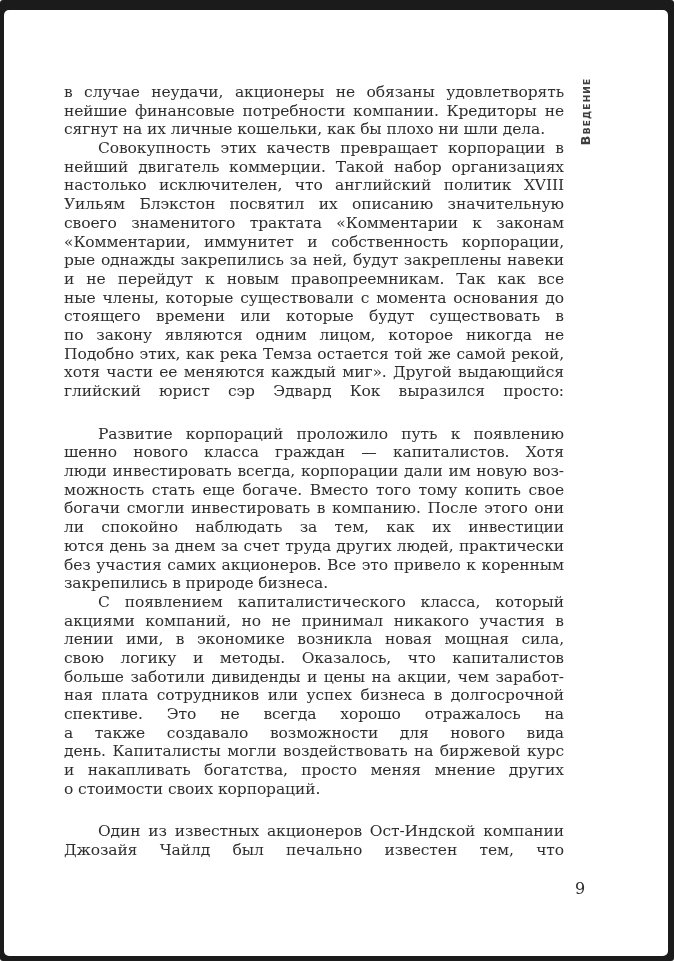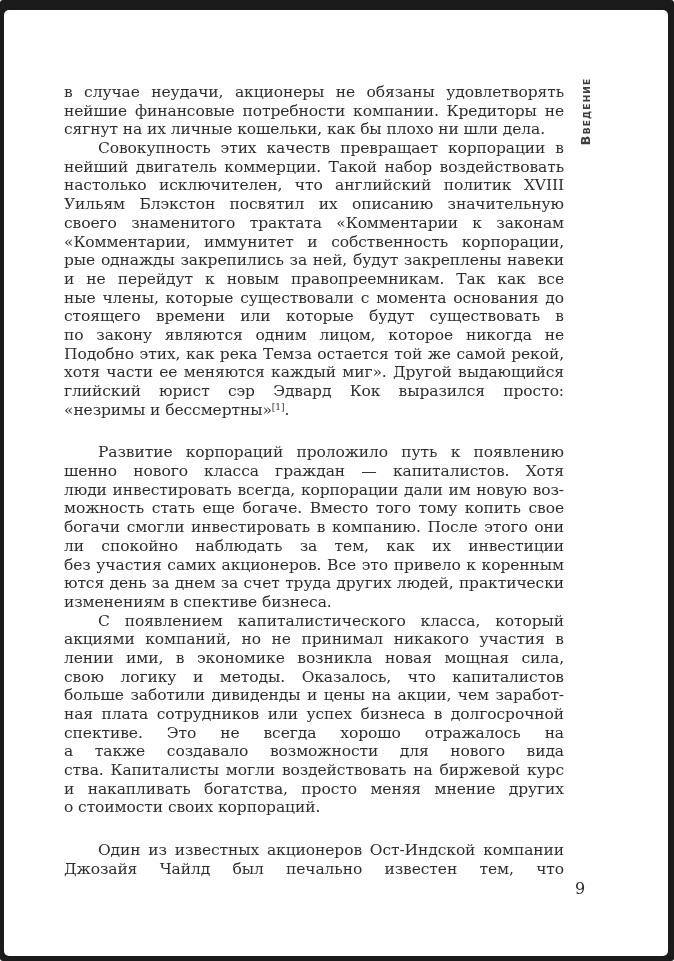--- a/index.html
+++ b/index.html
@@ -79,56 +79,55 @@
   <div class="paper">
 
     <div class="text-block">
         <div class="para">
           <div class="line">в случае неудачи, акционеры не обязаны удовлетворять даль-</div>
           <div class="line">нейшие финансовые потребности компании. Кредиторы не по-</div>
           <div class="line last">сягнут на их личные кошельки, как бы плохо ни шли дела.</div>
         </div>
         <div class="para">
           <div class="line first">Совокупность этих качеств превращает корпорации в мощ-</div>
-          <div class="line">нейший двигатель коммерции. Такой набор воздействовать</div>
+          <div class="line">нейший двигатель коммерции. Такой набор организациях</div>
           <div class="line">настолько исключителен, что английский политик XVIII века</div>
           <div class="line">Уильям Блэкстон посвятил их описанию значительную часть</div>
           <div class="line">своего знаменитого трактата «Комментарии к законам Англии».</div>
           <div class="line">«Комментарии, иммунитет и собственность корпорации, кото-</div>
           <div class="line">рые однажды закрепились за ней, будут закреплены навеки</div>
           <div class="line">и не перейдут к новым правопреемникам. Так как все отдель-</div>
           <div class="line">ные члены, которые существовали с момента основания до на-</div>
           <div class="line">стоящего времени или которые будут существовать в будущем,</div>
           <div class="line">по закону являются одним лицом, которое никогда не умирает.</div>
           <div class="line">Подобно этих, как река Темза остается той же самой рекой,</div>
           <div class="line">хотя части ее меняются каждый миг». Другой выдающийся ан-</div>
           <div class="line">глийский юрист сэр Эдвард Кок выразился просто: корпорации</div>
-          <div class="line last">«незримы и бессмертны»<sup>[1]</sup>.</div>
         </div>
         <div class="para gap">
           <div class="line first">Развитие корпораций проложило путь к появлению совер-</div>
           <div class="line">шенно нового класса граждан — капиталистов. Хотя богатые</div>
           <div class="line">люди инвестировать всегда, корпорации дали им новую воз-</div>
           <div class="line">можность стать еще богаче. Вместо того тому копить свое</div>
           <div class="line">богачи смогли инвестировать в компанию. После этого они мог-</div>
           <div class="line">ли спокойно наблюдать за тем, как их инвестиции увеличива-</div>
+          <div class="line">ются день за днем за счет труда других людей, практически</div>
           <div class="line">без участия самих акционеров. Все это привело к коренным</div>
-          <div class="line">ются день за днем за счет труда других людей, практически</div>
-          <div class="line last">изменениям в спективе бизнеса.</div>
+          <div class="line last">закрепились в природе бизнеса.</div>
         </div>
         <div class="para">
           <div class="line first">С появлением капиталистического класса, который владел</div>
           <div class="line">акциями компаний, но не принимал никакого участия в управ-</div>
           <div class="line">лении ими, в экономике возникла новая мощная сила, имеющая</div>
           <div class="line">свою логику и методы. Оказалось, что капиталистов зачастую</div>
           <div class="line">больше заботили дивиденды и цены на акции, чем заработ-</div>
           <div class="line">ная плата сотрудников или успех бизнеса в долгосрочной пер-</div>
           <div class="line">спективе. Это не всегда хорошо отражалось на организациях,</div>
           <div class="line">а также создавало возможности для нового вида мошенниче-</div>
-          <div class="line">ства. Капиталисты могли воздействовать на биржевой курс</div>
+          <div class="line">день. Капиталисты могли воздействовать на биржевой курс</div>
           <div class="line">и накапливать богатства, просто меняя мнение других людей</div>
           <div class="line last">о стоимости своих корпораций.</div>
         </div>
         <div class="para gap">
           <div class="line first">Один из известных акционеров Ост-Индской компании сэр</div>
           <div class="line">Джозайя Чайлд был печально известен тем, что распространял</div>
         </div>
       </div>
 
     <div class="margin-title-wrap">

